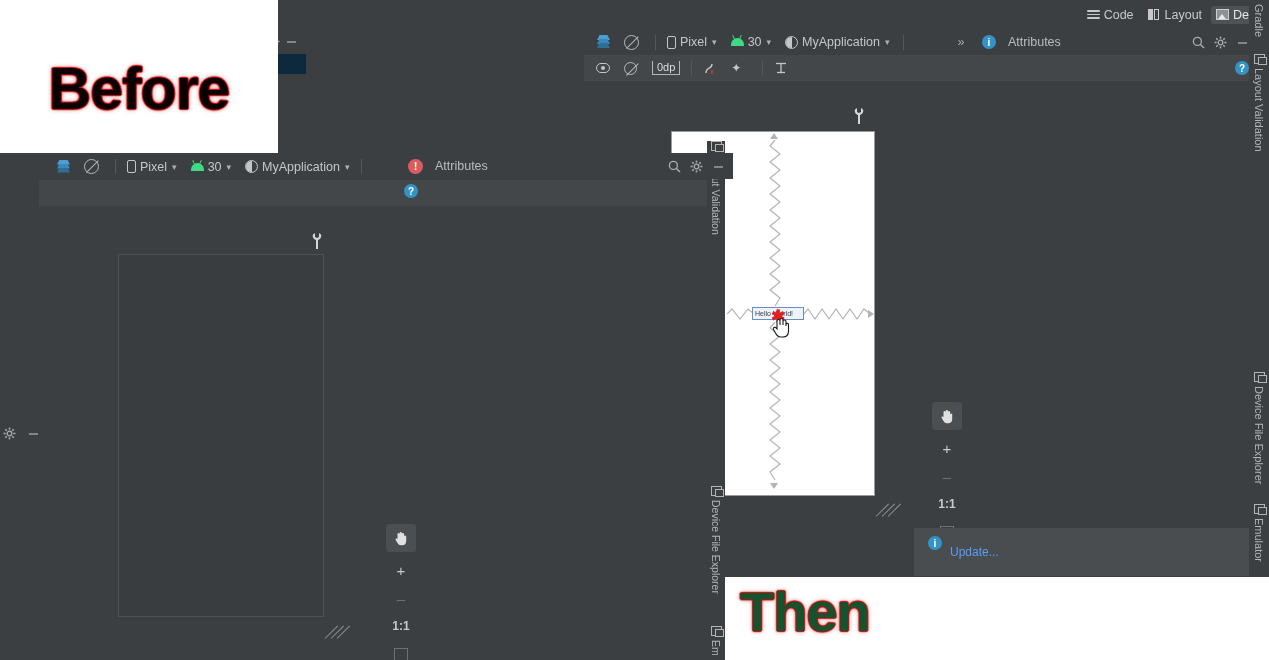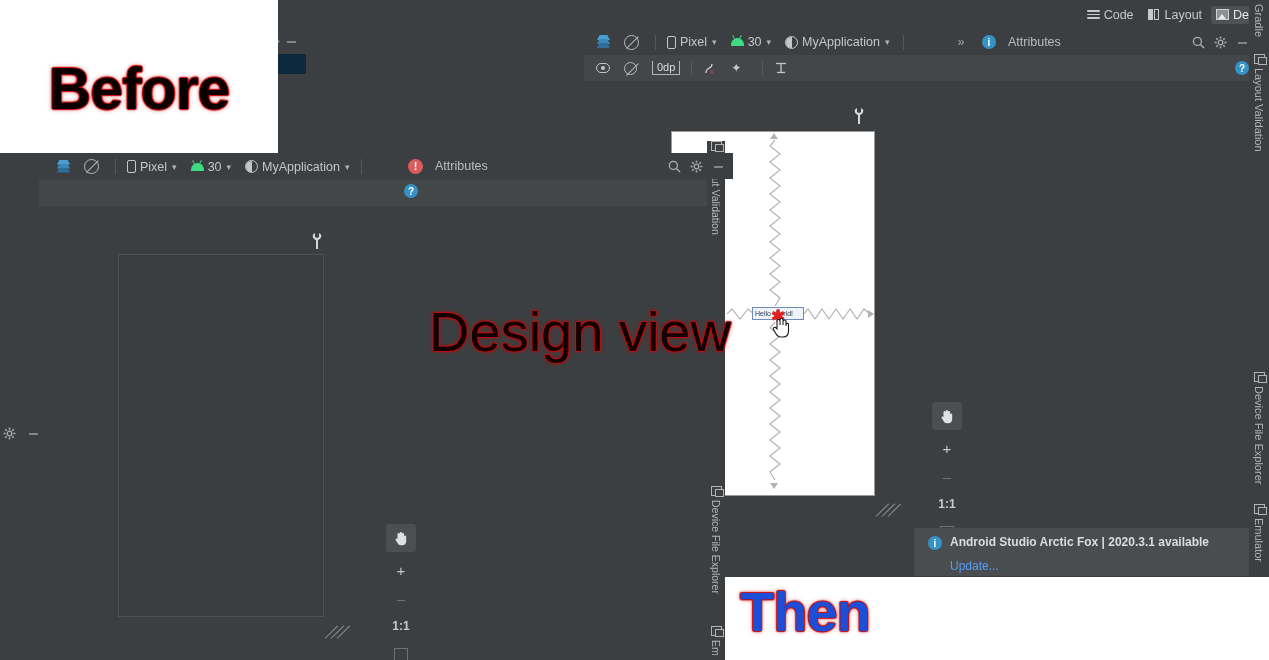--- a/index.html
+++ b/index.html
@@ -152,21 +152,21 @@
   #mid-zoomctl{left:386px;top:524px;width:30px;height:125px;z-index:26;}
   #mid-attr{left:400px;top:153px;width:325px;height:26px;display:flex;align-items:center;gap:4px;padding-left:8px;background:#3c3f41;z-index:27;}
 
   
   #blank-text{left:420px;top:296px;width:320px;z-index:28;text-align:center;
      font-size:56px;line-height:72px;font-weight:normal;color:#120000;
      text-shadow:0 0 2px #b00000,1px 0 1px #c81414,-1px 0 1px #c81414,0 1px 1px #c81414,0 -1px 1px #c81414,0 0 5px rgba(180,0,0,.6);}
 
   
   #then-strip{left:725px;top:577px;width:544px;height:83px;background:#ffffff;z-index:45;}
-  #then-text{position:absolute;left:15px;top:2px;font-size:56px;font-weight:bold;color:#1d4ed8;letter-spacing:-1px;
+  #then-text{position:absolute;left:15px;top:2px;font-size:56px;font-weight:bold;color:#14532d;letter-spacing:-1px;
      text-shadow:0 0 2px #c00000,1px 0 1px #d01010,-1px 0 1px #d01010,0 1px 1px #d01010,0 -1px 1px #d01010,0 0 5px rgba(190,0,0,.65);}
 
   
   #left-sliver{left:0;top:153px;width:39px;height:507px;background:#3c3f41;z-index:25;}
   #left-sliver2{left:0;top:420px;width:39px;height:27px;background:#3c3f41;z-index:27;display:flex;align-items:center;gap:8px;padding-left:2px;}
 </style>
 </head>
 <body>
 
 <div class="abs" id="top-window">
@@ -431,21 +431,20 @@
     <svg width="13" height="13" viewBox="0 0 13 13">
         <line x1="2" y1="7" x2="11" y2="7" stroke="#c0c0c0" stroke-width="1.3"></line>
       </svg>
   </span>
 </div>
 
 <div class="abs" id="balloon">
   <div id="balloon-row">
     <span class="info-ico" style="margin-top:1px;">i</span>
     <div>
-      <div id="balloon-title">Android Studio Arctic Fox | 2020.3.1 available</div>
       <div id="balloon-link">Update...</div>
     </div>
   </div>
 </div>
 
 <div class="abs" id="rstrip">
   <div class="vtab" style="top:0;height:46px;">
     <span>Gradle</span>
   </div>
   <div class="vtab" style="top:50px;height:110px;">
@@ -620,18 +619,17 @@
     <span class="vico"></span>
     <span>Em</span>
   </div>
 </div>
 
 <div class="abs" id="before-label-strip">
   <div id="before-text">Before</div>
 </div>
 
 <div class="abs" id="blank-text">
-  <div>Design view</div>
 </div>
 
 <div class="abs" id="then-strip">
   <div id="then-text">Then</div>
 </div>
 
 </body></html>

